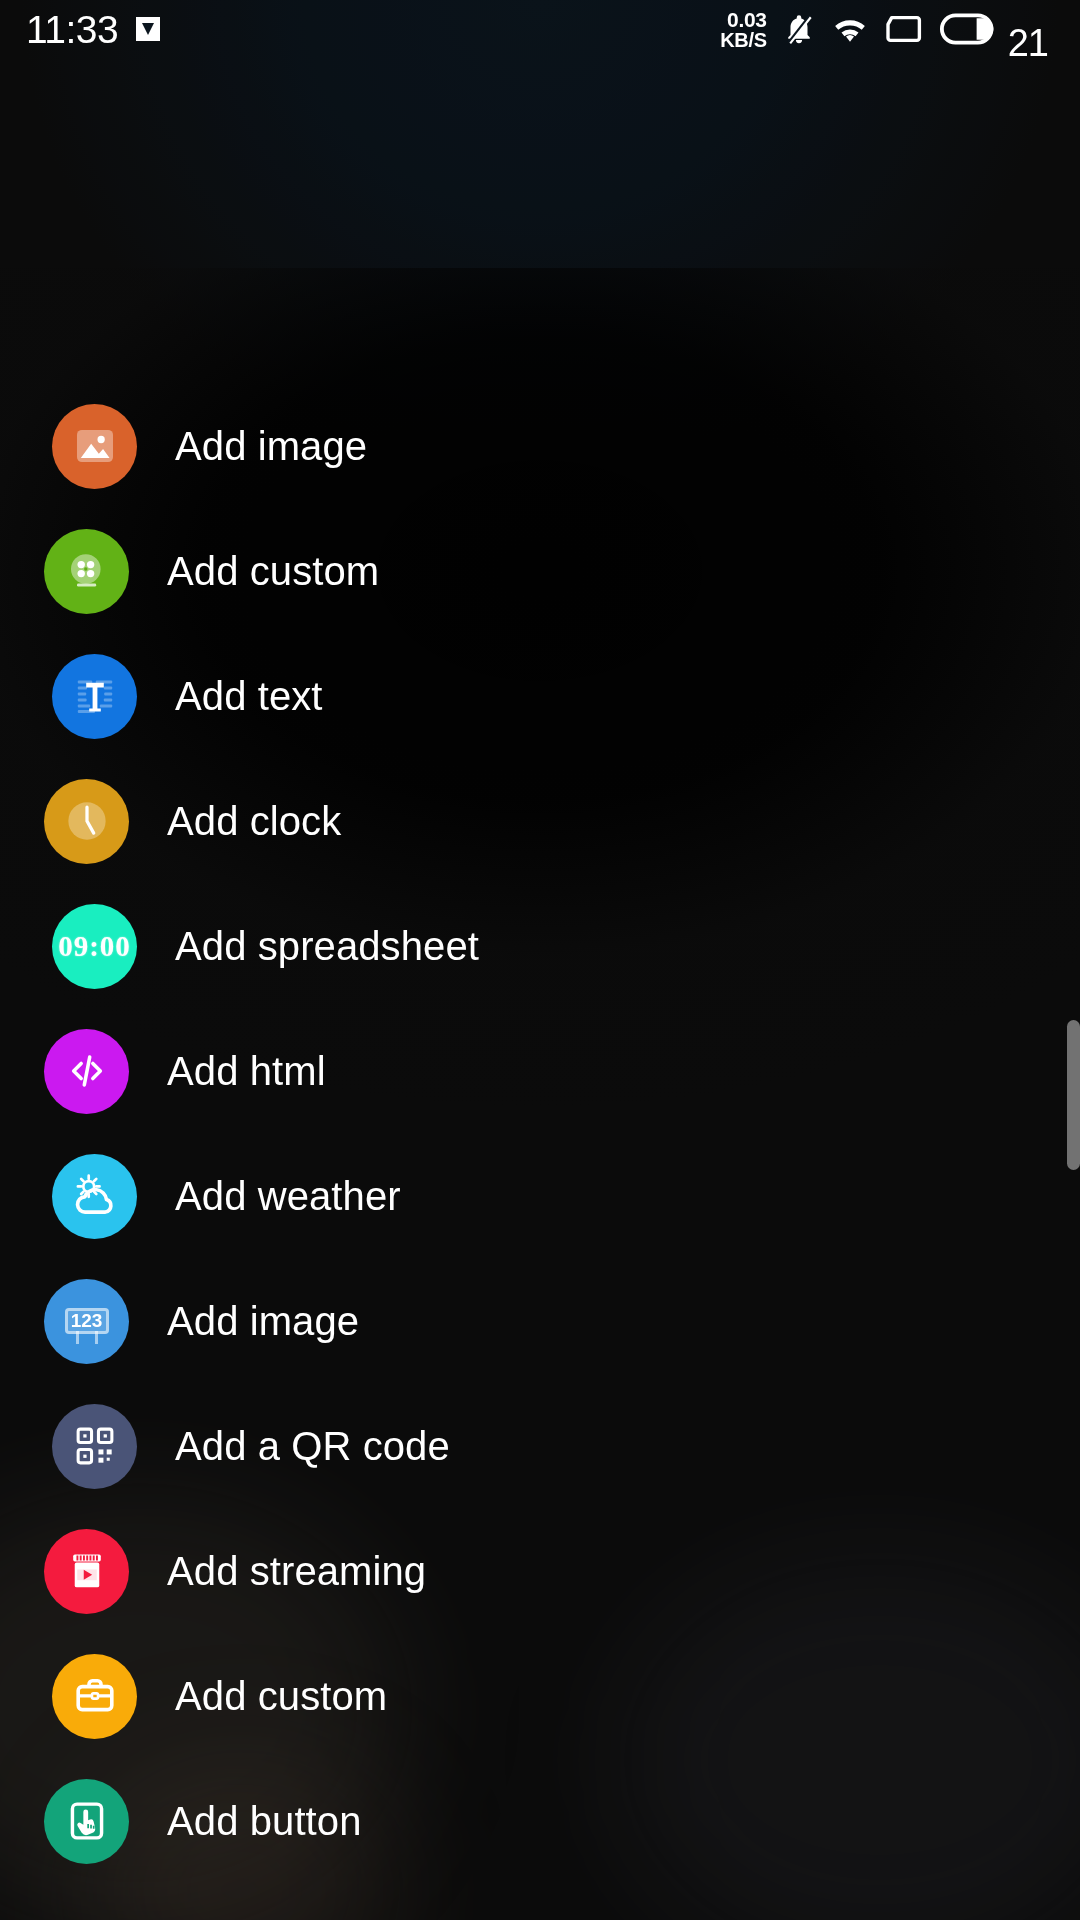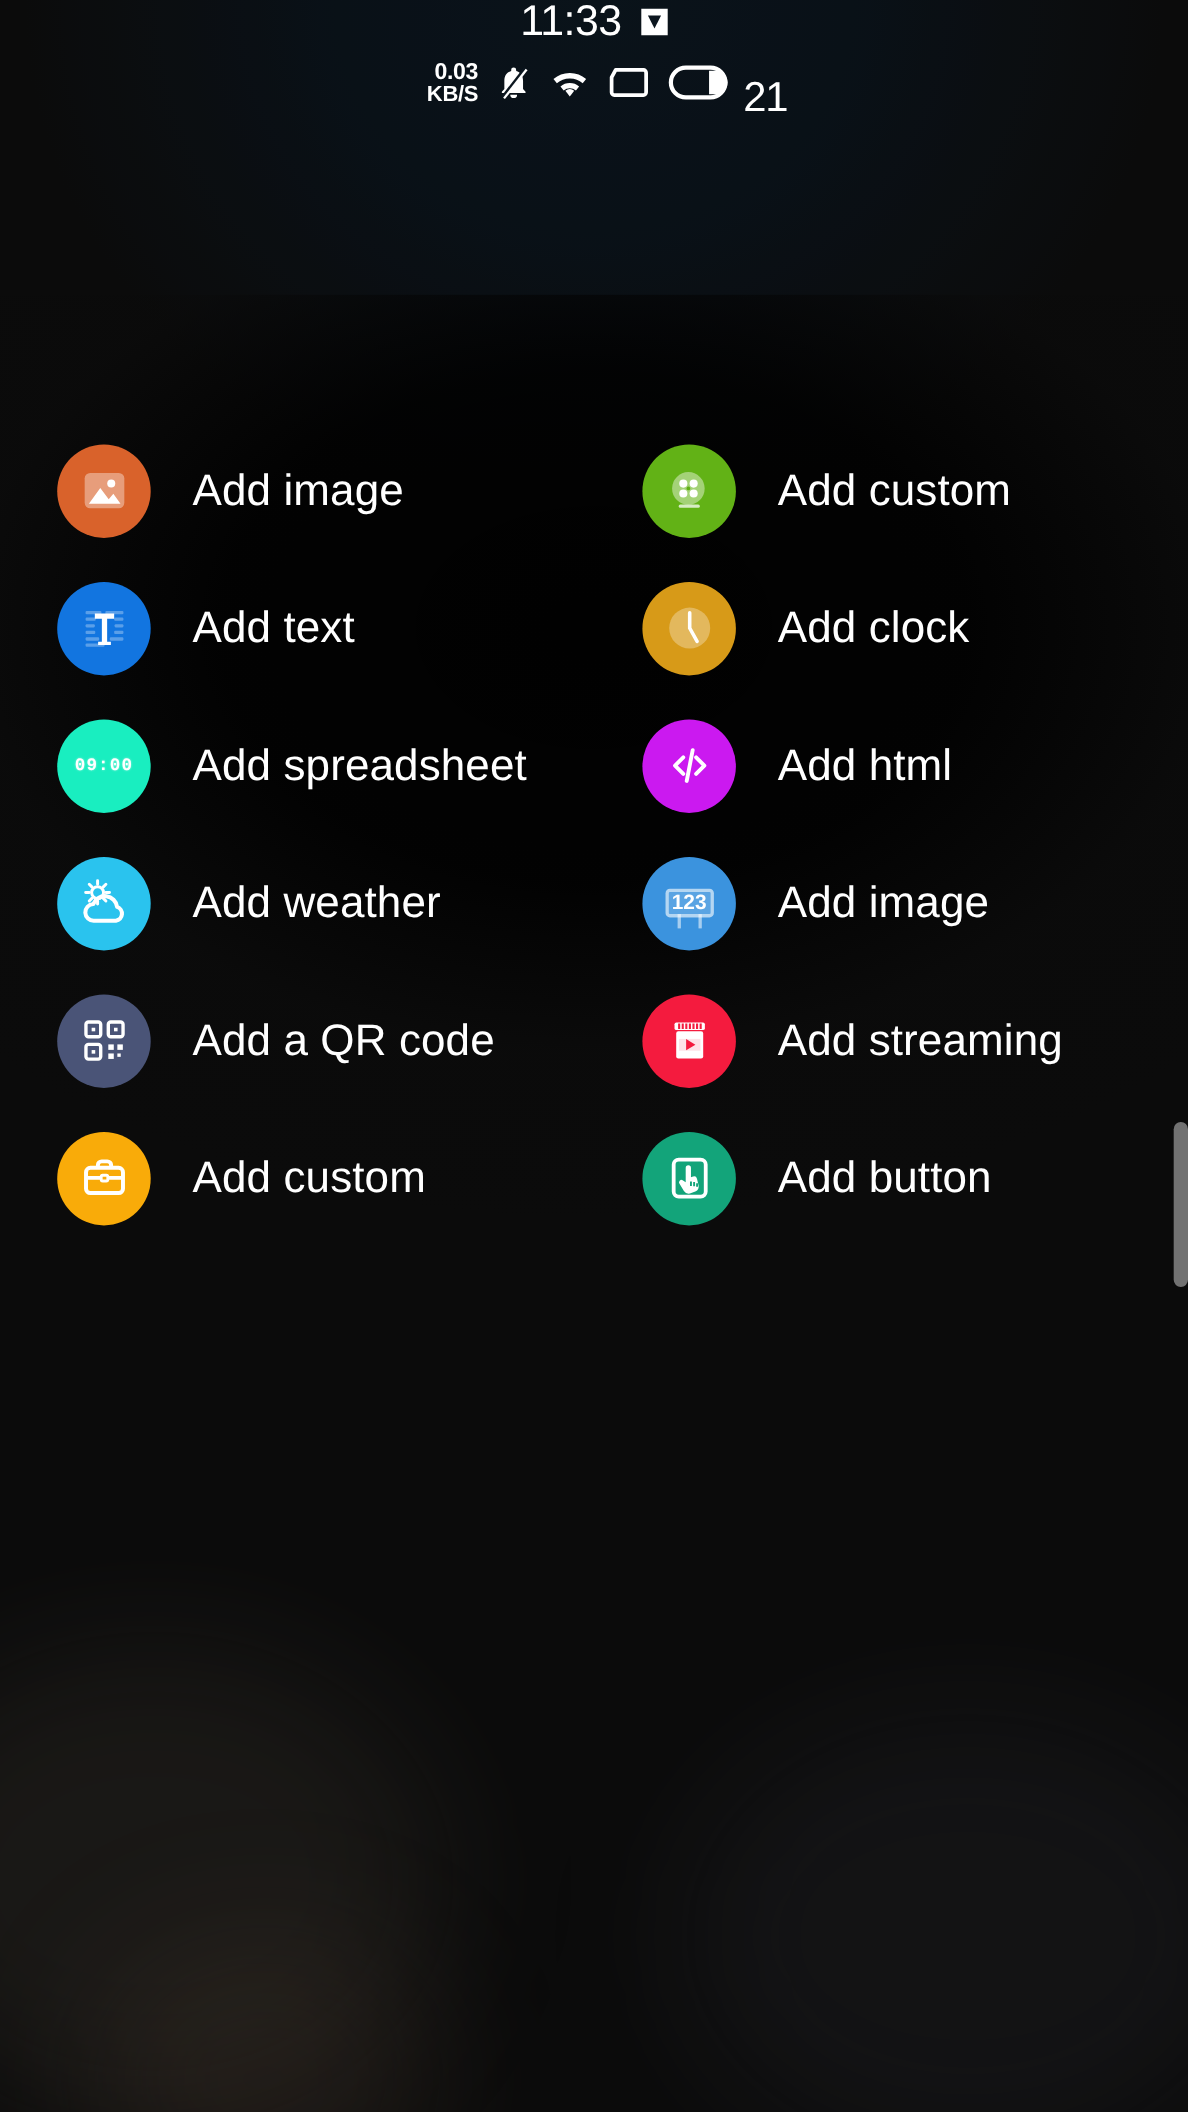--- a/index.html
+++ b/index.html
@@ -34,24 +34,23 @@
   
   .dim-overlay{
     position:absolute; left:0; top:0; width:1080px; height:1920px;
     background:rgba(0,0,0,.26);
   }
 
   
   .status-bar{
     position:absolute; left:0; top:0; width:1080px; height:58px;
     display:flex; align-items:center; justify-content:space-between;
-    padding:0 22px 0 26px;
+    padding:0 32px 0 26px;
     color:#ffffff;
     z-index:40;
-    flex-direction:column;
   }
   .status-left{ display:flex; align-items:center; gap:14px; }
   .status-clock{ font-size:39px; font-weight:400; letter-spacing:-.5px;
                  line-height:1; font-family:"Liberation Sans",sans-serif; }
   .status-right{ display:flex; align-items:center; gap:15px; }
 
   .net-speed{ display:flex; flex-direction:column; align-items:flex-end;
               line-height:1.0; }
   .net-speed .n1{ font-size:21px; font-weight:700; letter-spacing:-.3px;}
   .net-speed .n2{ font-size:20px; font-weight:700; letter-spacing:-.3px;margin-left:20px;}
@@ -69,21 +68,21 @@
     z-index:20;
     background:
       radial-gradient(75% 62% at 50% 34%, rgba(0,0,0,.92) 0%, rgba(0,0,0,.80) 42%, rgba(10,10,10,.45) 70%, rgba(20,20,20,0) 100%);
   }
 
   .menu-grid{
     position:absolute;
     left:0; top:128px;
     width:1080px;
     display:grid;
-    grid-template-columns:repeat(2,1fr);
+    grid-template-columns:repeat(1,1fr);
     row-gap:25px;
     column-gap:0;
   }
 
   .menu-item{
     display:flex; align-items:center;
     height:100px;
     padding-left:52px;
     cursor:pointer;
   }
@@ -103,22 +102,22 @@
     letter-spacing:.1px;
     white-space:nowrap;
     line-height:1;
   }
 
   
   .glyph{ display:block; }
 
   
   .digital{
-    font-family:Liberation Mono, monospace;
-    font-size:16px; font-weight:700;
+    font-family:Liberation Serif, serif;
+    font-size:29px; font-weight:700;
     color:#ffffff; letter-spacing:1px;
     text-shadow:0 0 2px rgba(255,255,255,.6);
     text-align:right;
   }
   
   .plaque{
     width:44px; height:26px;
     border:3px solid rgba(255,255,255,.55);
     border-radius:4px;
     background:rgba(255,255,255,.16);

